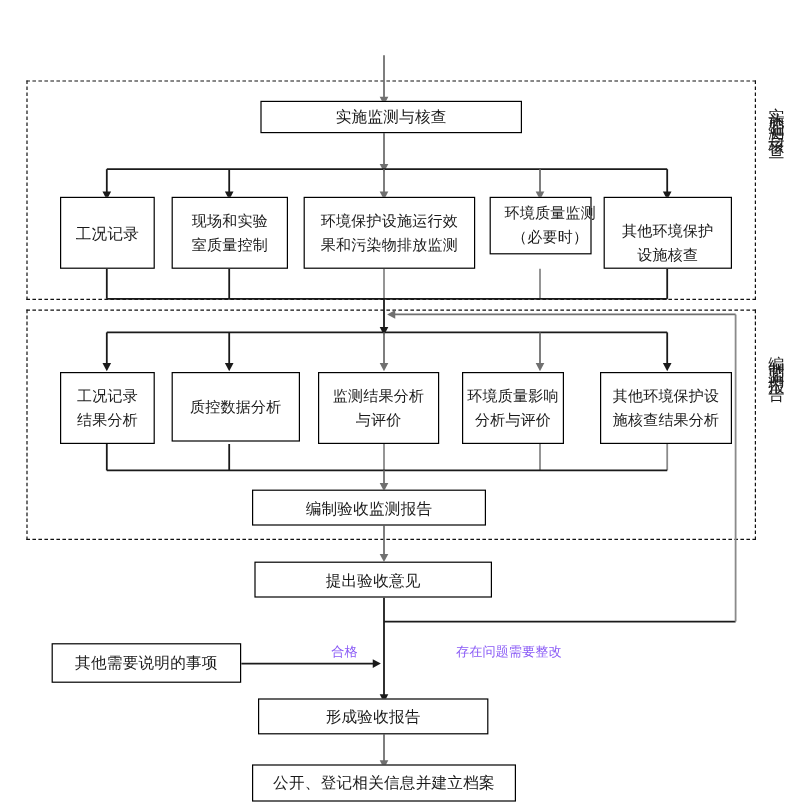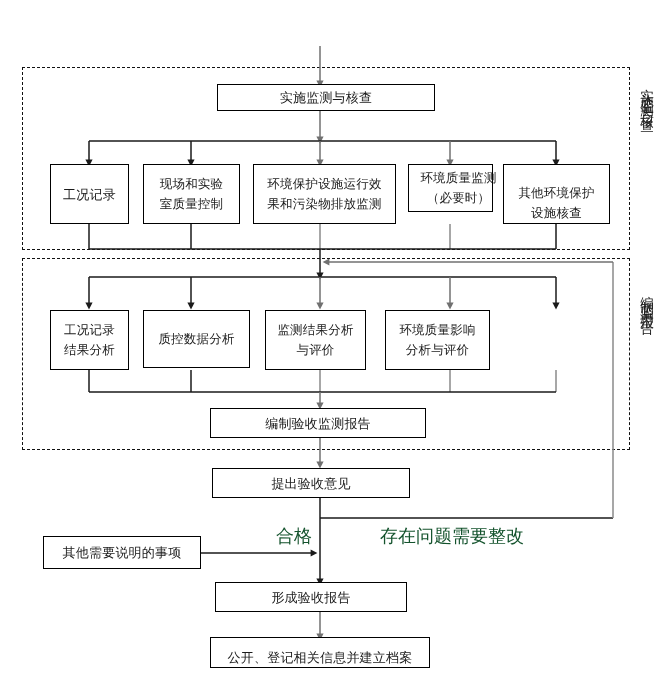--- a/index.html
+++ b/index.html
@@ -53,23 +53,24 @@
     writing-mode: vertical-rl;
     text-orientation: upright;
     font-size: 13.5px;
     letter-spacing: 5px;
     color: #1a1a1a;
     line-height: 1;
     white-space: nowrap;
   }
   .edgelabel {
     position: absolute;
-    font-size: 18px;
-    color: #14532d;
+    font-size: 11px;
+    color: #8b5cf6;
     white-space: nowrap;
+    margin-top: 12px;
   }
   .dashbox {
     position: absolute;
     box-sizing: border-box;
     border: 1.4px dashed #111111;
     background: transparent;
   }
 </style>
 </head>
 <body>
@@ -171,42 +172,46 @@
     <span class="ln">工况记录</span>
     <span class="ln">结果分析</span>
   </div>
   <div class="node two-line" style="left:143px; top:310px; width:107px; height:58px;">
     <span class="ln">质控数据分析</span>
   </div>
   <div class="node two-line" style="left:265px; top:310px; width:101px; height:60px;">
     <span class="ln">监测结果分析</span>
     <span class="ln">与评价</span>
   </div>
-  <div class="node two-line" style="left:385px; top:310px; width:105px; height:60px;">
+  <div class="node two-line" style="left:385px; top:310px; width:85px; height:60px;">
     <span class="ln">环境质量影响</span>
     <span class="ln">分析与评价</span>
   </div>
-
-  <div class="node" style="left:210px; top:408px; width:216px; height:30px;">
+  <div class="node two-line" style="left:500px; top:310px; width:110px; height:60px;">
+    <span class="ln">其他环境保护设</span>
+    <span class="ln">施核查结果分析</span>
+  </div>
+
+  <div class="node" style="left:210px; top:408px; width:195px; height:30px;">
     <span class="ln">编制验收监测报告</span>
   </div>
 
   <div class="node" style="left:212px; top:468px; width:198px; height:30px;">
     <span class="ln">提出验收意见</span>
   </div>
 
   <div class="node" style="left:43px; top:536px; width:158px; height:33px;">
     <span class="ln">其他需要说明的事项</span>
   </div>
 
   <div class="node" style="left:215px; top:582px; width:192px; height:30px;">
     <span class="ln">形成验收报告</span>
   </div>
 
-  <div class="node" style="left:210px; top:637px; width:220px; height:31px;justify-content:flex-end;">
+  <div class="node" style="left:210px; top:637px; width:220px; height:31px;">
     <span class="ln">公开、登记相关信息并建立档案</span>
   </div>
 
   <div class="edgelabel" style="left:276px; top:524px;">合格</div>
   <div class="edgelabel" style="left:380px; top:524px;">存在问题需要整改</div>
 
   <div class="grouplabel" style="left:640px; top:78px;">实施监测与核查</div>
   <div class="grouplabel" style="left:640px; top:285px;">编制监测报告</div>
 
 </div>

